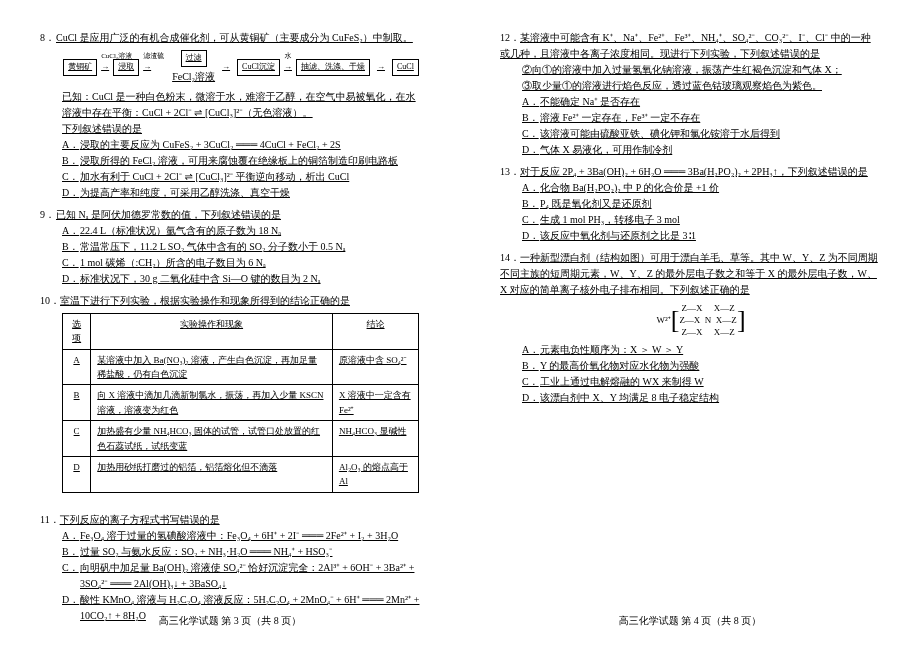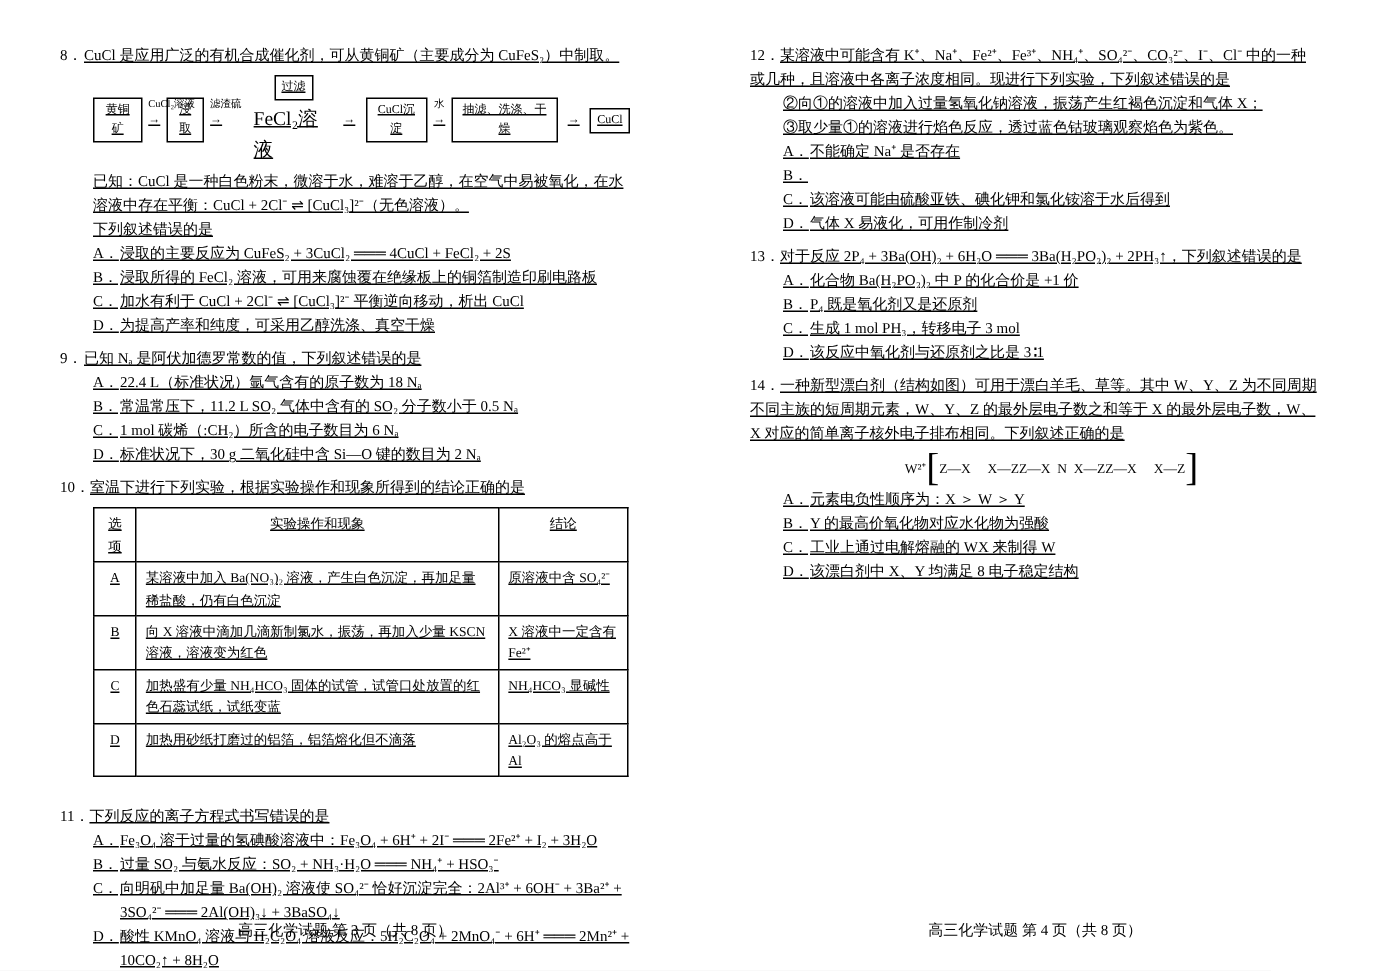--- a/index.html
+++ b/index.html
@@ -106,42 +106,42 @@
     align-items: center;
     font-size: 9px;
     vertical-align: middle;
   }
   .bracket {
     font-size: 26px;
     line-height: 20px;
   }
   .struct-inner {
     display: flex;
-    flex-direction: row;
+    flex-direction: column;
     gap: 0;
     line-height: 12px;
   }
 </style>
 </head>
 <body>
 
 <div class="spread">
 
   <div class="page">
 
     <div class="q-block">
       <div><span class="q-num">8．</span><span>CuCl 是应用广泛的有机合成催化剂，可从黄铜矿（主要成分为 CuFeS₂）中制取。</span></div>
       <div class="flowchart">
         <span class="box">黄铜矿</span>
         <span class="stack"><span class="label-top">CuCl₂溶液</span>→</span>
         <span class="box">浸取</span>
         <span class="stack"><span class="label-top">滤渣硫</span>→</span>
         <span class="vstack">
           <span class="box">过滤</span>
-          <span style="font-size:13px">FeCl₂溶液</span>
+          <span style="font-size:10px">FeCl₂溶液</span>
         </span>
         <span class="arrow-h">→</span>
         <span class="box">CuCl沉淀</span>
         <span class="stack"><span class="label-top">水</span>→</span>
         <span class="box">抽滤、洗涤、干燥</span>
         <span class="arrow-h">→</span>
         <span class="box">CuCl</span>
       </div>
       <div class="indent">已知：CuCl 是一种白色粉末，微溶于水，难溶于乙醇，在空气中易被氧化，在水溶液中存在平衡：CuCl + 2Cl⁻ ⇌ [CuCl₃]²⁻（无色溶液）。</div>
       <div class="indent">下列叙述错误的是</div>
@@ -244,20 +244,21 @@
     <div class="q-block">
       <div><span class="q-num">12．</span><span>某溶液中可能含有 K⁺、Na⁺、Fe²⁺、Fe³⁺、NH₄⁺、SO₄²⁻、CO₃²⁻、I⁻、Cl⁻ 中的一种或几种，且溶液中各离子浓度相同。现进行下列实验，下列叙述错误的是</span></div>
       <div class="indent">②向①的溶液中加入过量氢氧化钠溶液，振荡产生红褐色沉淀和气体 X；</div>
       <div class="indent">③取少量①的溶液进行焰色反应，透过蓝色钴玻璃观察焰色为紫色。</div>
       <div class="opt">
           <span class="opt-letter">A．</span>
           <span>不能确定 Na⁺ 是否存在</span>
         </div>
       <div class="opt">
           <span class="opt-letter">B．</span>
+          <span>溶液 Fe²⁺ 一定存在，Fe³⁺ 一定不存在</span>
         </div>
       <div class="opt">
           <span class="opt-letter">C．</span>
           <span>该溶液可能由硫酸亚铁、碘化钾和氯化铵溶于水后得到</span>
         </div>
       <div class="opt">
           <span class="opt-letter">D．</span>
           <span>气体 X 易液化，可用作制冷剂</span>
         </div>
     </div>

